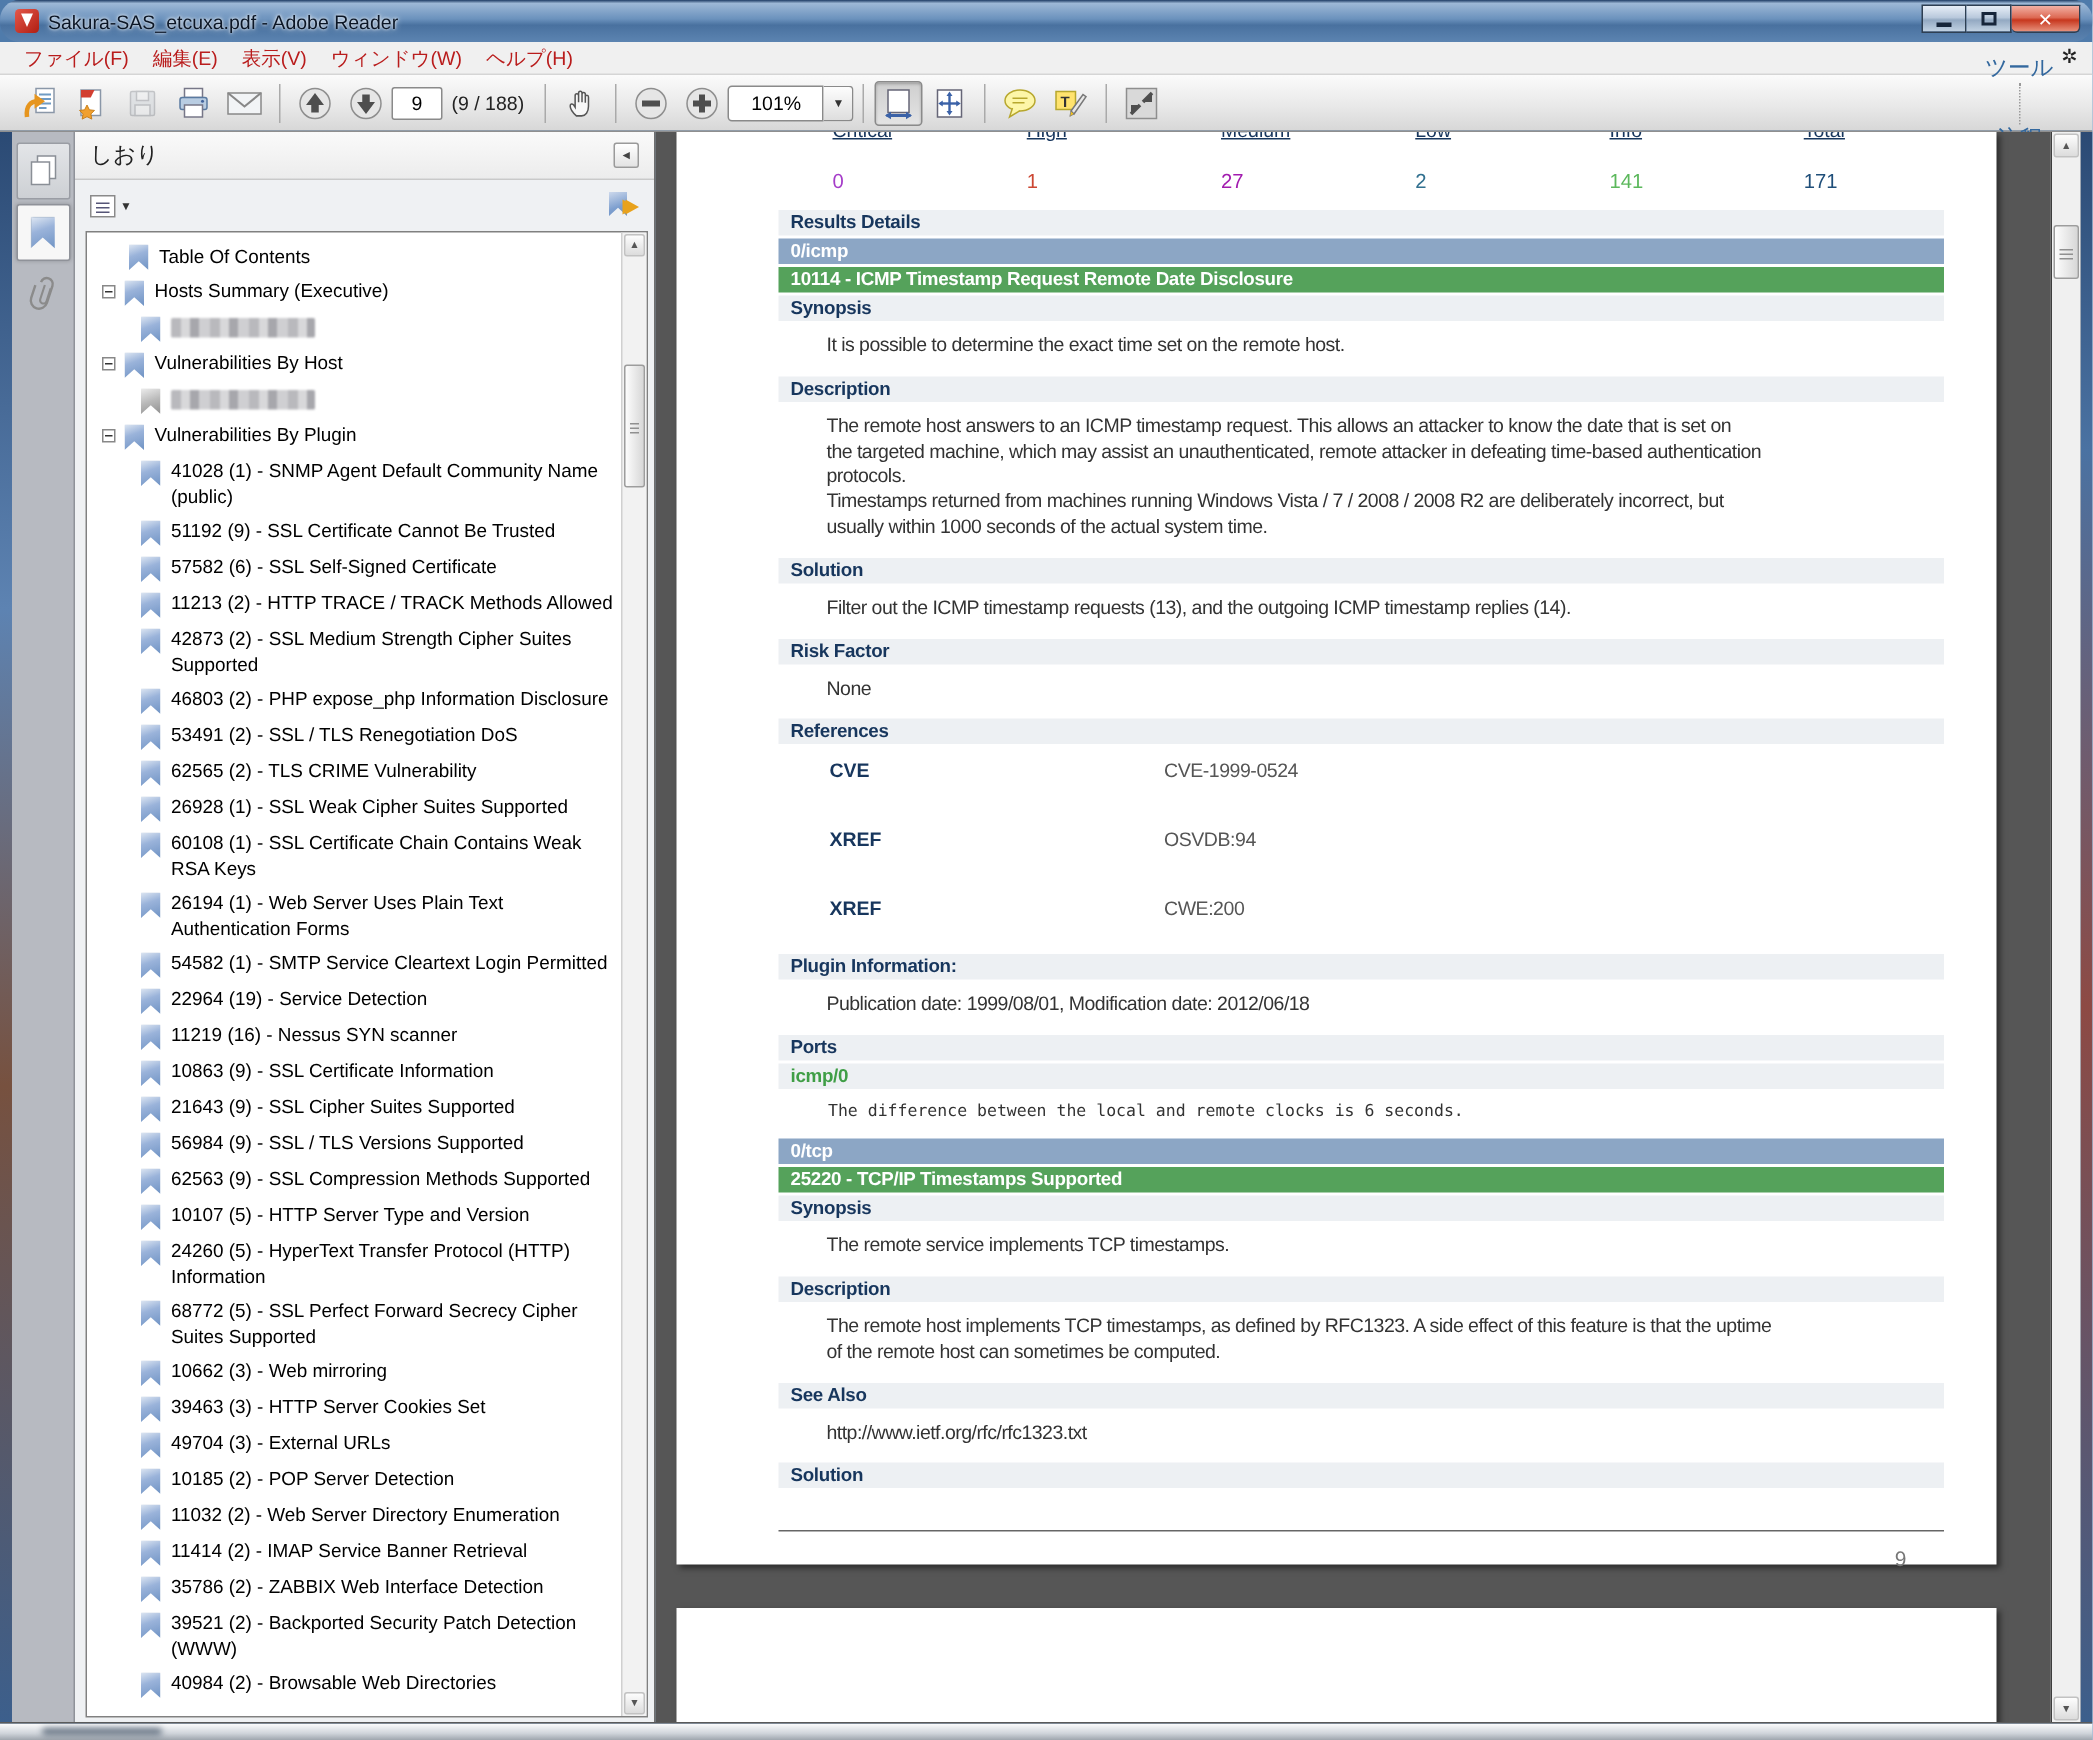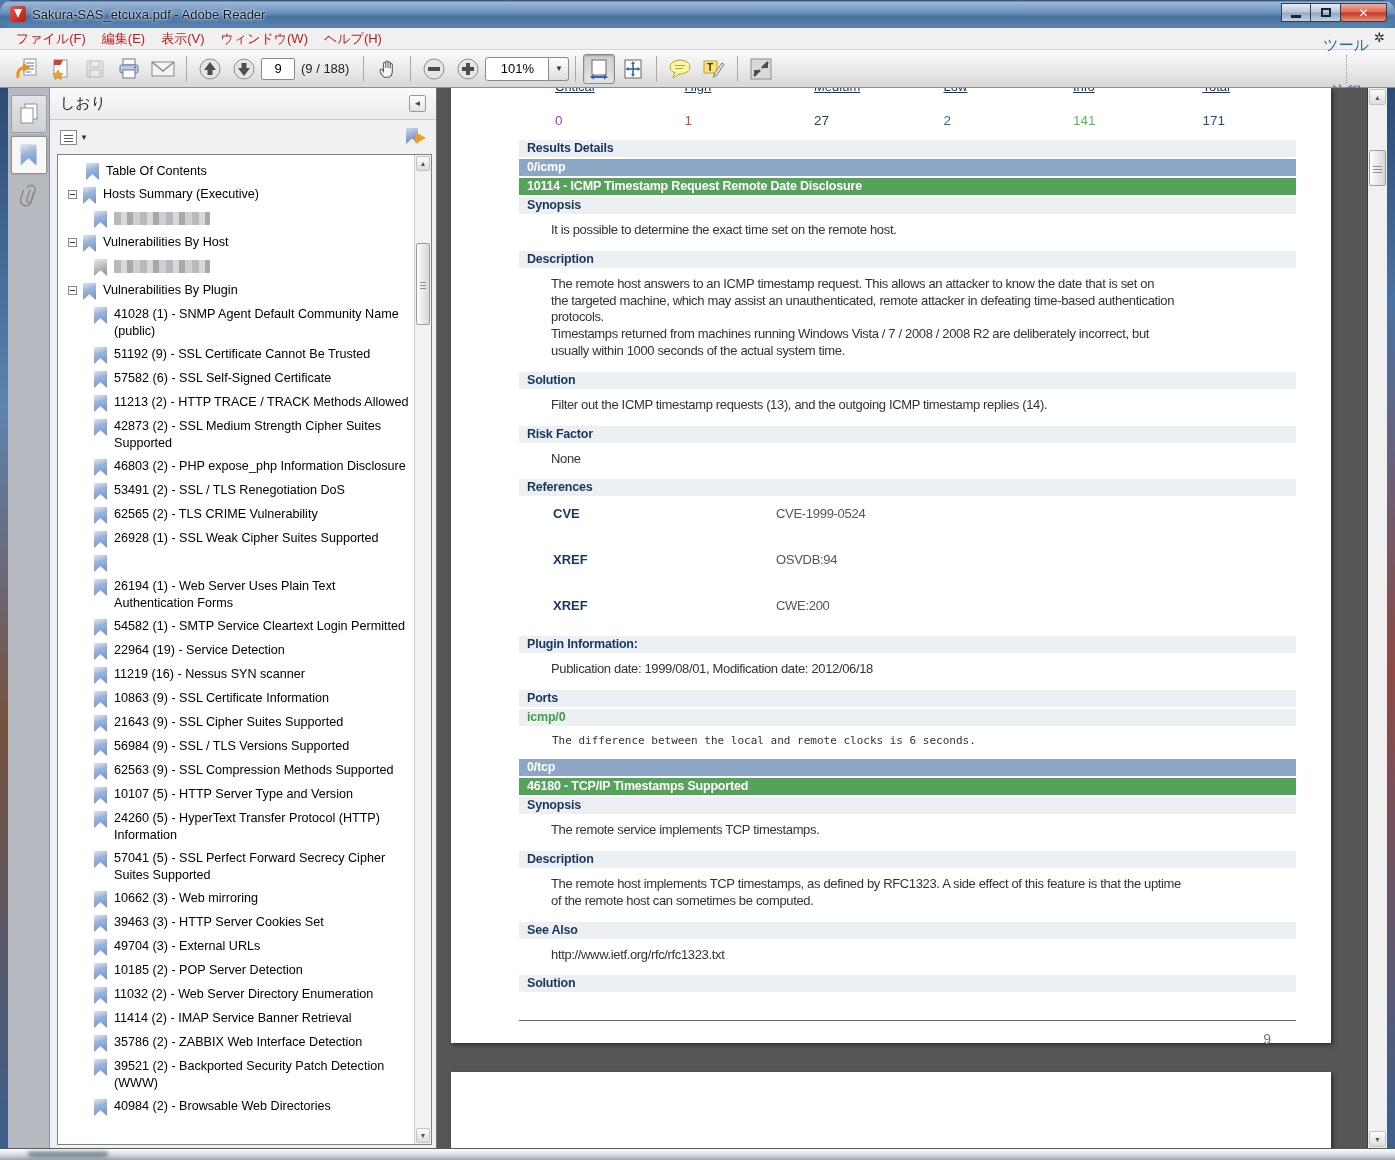--- a/index.html
+++ b/index.html
@@ -420,20 +420,21 @@
             <div class="bm-row lvl1">
               <span class="bm-icon"></span>
               <span class="bm-label">62565 (2) - TLS CRIME Vulnerability</span>
             </div>
             <div class="bm-row lvl1">
               <span class="bm-icon"></span>
               <span class="bm-label">26928 (1) - SSL Weak Cipher Suites Supported</span>
             </div>
             <div class="bm-row lvl1">
               <span class="bm-icon"></span>
+              <span class="bm-label">60108 (1) - SSL Certificate Chain Contains Weak RSA Keys</span>
             </div>
             <div class="bm-row lvl1">
               <span class="bm-icon"></span>
               <span class="bm-label">26194 (1) - Web Server Uses Plain Text Authentication Forms</span>
             </div>
             <div class="bm-row lvl1">
               <span class="bm-icon"></span>
               <span class="bm-label">54582 (1) - SMTP Service Cleartext Login Permitted</span>
             </div>
             <div class="bm-row lvl1">
@@ -463,21 +464,21 @@
             <div class="bm-row lvl1">
               <span class="bm-icon"></span>
               <span class="bm-label">10107 (5) - HTTP Server Type and Version</span>
             </div>
             <div class="bm-row lvl1">
               <span class="bm-icon"></span>
               <span class="bm-label">24260 (5) - HyperText Transfer Protocol (HTTP) Information</span>
             </div>
             <div class="bm-row lvl1">
               <span class="bm-icon"></span>
-              <span class="bm-label">57041 (5) - SSL Perfect Forward Secrecy Cipher Suites Supported</span>
+              <span class="bm-label">68772 (5) - SSL Perfect Forward Secrecy Cipher Suites Supported</span>
             </div>
             <div class="bm-row lvl1">
               <span class="bm-icon"></span>
               <span class="bm-label">10662 (3) - Web mirroring</span>
             </div>
             <div class="bm-row lvl1">
               <span class="bm-icon"></span>
               <span class="bm-label">39463 (3) - HTTP Server Cookies Set</span>
             </div>
             <div class="bm-row lvl1">
@@ -534,21 +535,21 @@
                   <div class="sev-cell sev-head">High</div>
                   <div class="sev-cell sev-head">Medium</div>
                   <div class="sev-cell sev-head">Low</div>
                   <div class="sev-cell sev-head">Info</div>
                   <div class="sev-cell sev-head">Total</div>
                 </div>
             </div>
             <div class="sev-row sev-vals" id="sev-values">
                 <div class="sev-cell sev-val" style="color: rgb(165, 60, 201);">0</div>
                 <div class="sev-cell sev-val" style="color: rgb(204, 71, 51);">1</div>
-                <div class="sev-cell sev-val" style="color: #14532d;">27</div>
+                <div class="sev-cell sev-val" style="color: #a21caf;">27</div>
                 <div class="sev-cell sev-val" style="color: rgb(49, 112, 143);">2</div>
                 <div class="sev-cell sev-val" style="color: rgb(92, 184, 92);">141</div>
                 <div class="sev-cell sev-val" style="color: rgb(31, 78, 121);">171</div>
               </div>
             <div id="doc-blocks">
                 <div class="bar bar-section">Results Details</div>
                 <div class="bar bar-port">0/icmp</div>
                 <div class="bar bar-plugin">10114 - ICMP Timestamp Request Remote Date Disclosure</div>
                 <div class="bar bar-section">Synopsis</div>
                 <div class="blk-body">
@@ -584,21 +585,21 @@
                   <span class="ref-value">CWE:200</span>
                 </div>
                 <div class="bar bar-section">Plugin Information:</div>
                 <div class="blk-body">
                   <div>Publication date: 1999/08/01, Modification date: 2012/06/18</div>
                 </div>
                 <div class="bar bar-section">Ports</div>
                 <div class="bar bar-portname">icmp/0</div>
                 <div class="blk-mono">The difference between the local and remote clocks is 6 seconds.</div>
                 <div class="bar bar-port">0/tcp</div>
-                <div class="bar bar-plugin">46180 - TCP/IP Timestamps Supported</div>
+                <div class="bar bar-plugin">25220 - TCP/IP Timestamps Supported</div>
                 <div class="bar bar-section">Synopsis</div>
                 <div class="blk-body">
                   <div>The remote service implements TCP timestamps.</div>
                 </div>
                 <div class="bar bar-section">Description</div>
                 <div class="blk-body">
                   <div>The remote host implements TCP timestamps, as defined by RFC1323. A side effect of this feature is that the uptime</div>
                   <div>of the remote host can sometimes be computed.</div>
                 </div>
                 <div class="bar bar-section">See Also</div>

